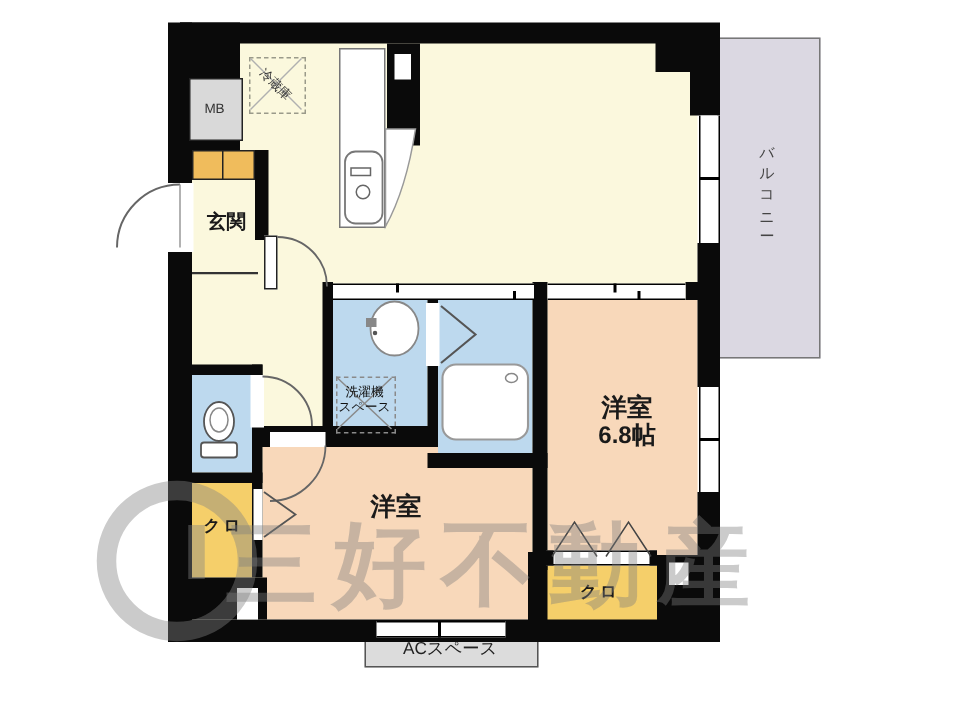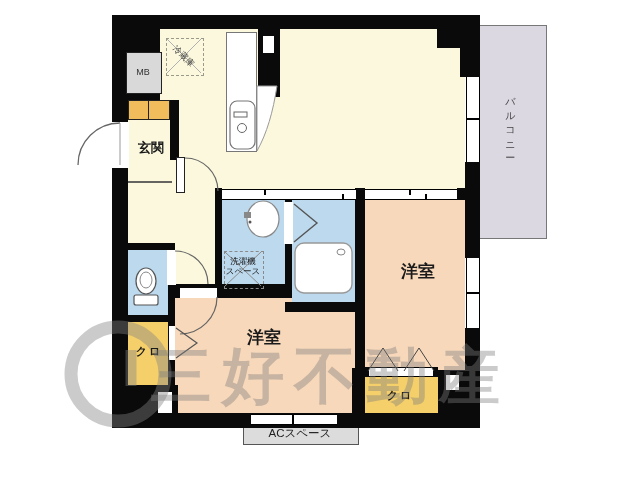--- a/index.html
+++ b/index.html
@@ -137,20 +137,21 @@
     <line x1="128" y1="182" x2="172" y2="182" stroke="#333" stroke-width="1.5"></line>
 
     <g>
       <circle cx="118" cy="374" r="47" fill="none" stroke="rgba(130,130,130,0.42)" stroke-width="13"></circle>
       <line x1="131" y1="350" x2="131" y2="386" stroke="rgba(130,130,130,0.42)" stroke-width="11"></line>
     </g>
   </svg>
 
   <div class="lbl" style="left:368px;top:262px;width:100px;font-weight:600;">
     <span style="font-size:17px;display:block;">洋室</span>
+    <span style="font-size:16px;display:block;">6.8帖</span>
   </div>
   <div class="lbl" style="left:205px;top:328px;width:118px;font-weight:600;">
     <span style="font-size:17px;display:block;">洋室</span>
   </div>
   <div class="lbl" style="left:126px;top:140px;width:50px;font-size:13px;font-weight:600;">玄関</div>
   <div class="lbl vert" style="left:504px;top:90px;font-size:10px;color:#444;letter-spacing:4px;">バルコニー</div>
   <div class="lbl" style="left:126px;top:52px;width:34px;height:40px;line-height:40px;font-size:9px;color:#333;">MB</div>
   <div class="lbl" style="left:166px;top:38px;width:36px;height:36px;">
     <span style="display:inline-block;font-size:8.5px;color:#333;transform:rotate(45deg);margin-top:13px;">冷蔵庫</span>
   </div>

